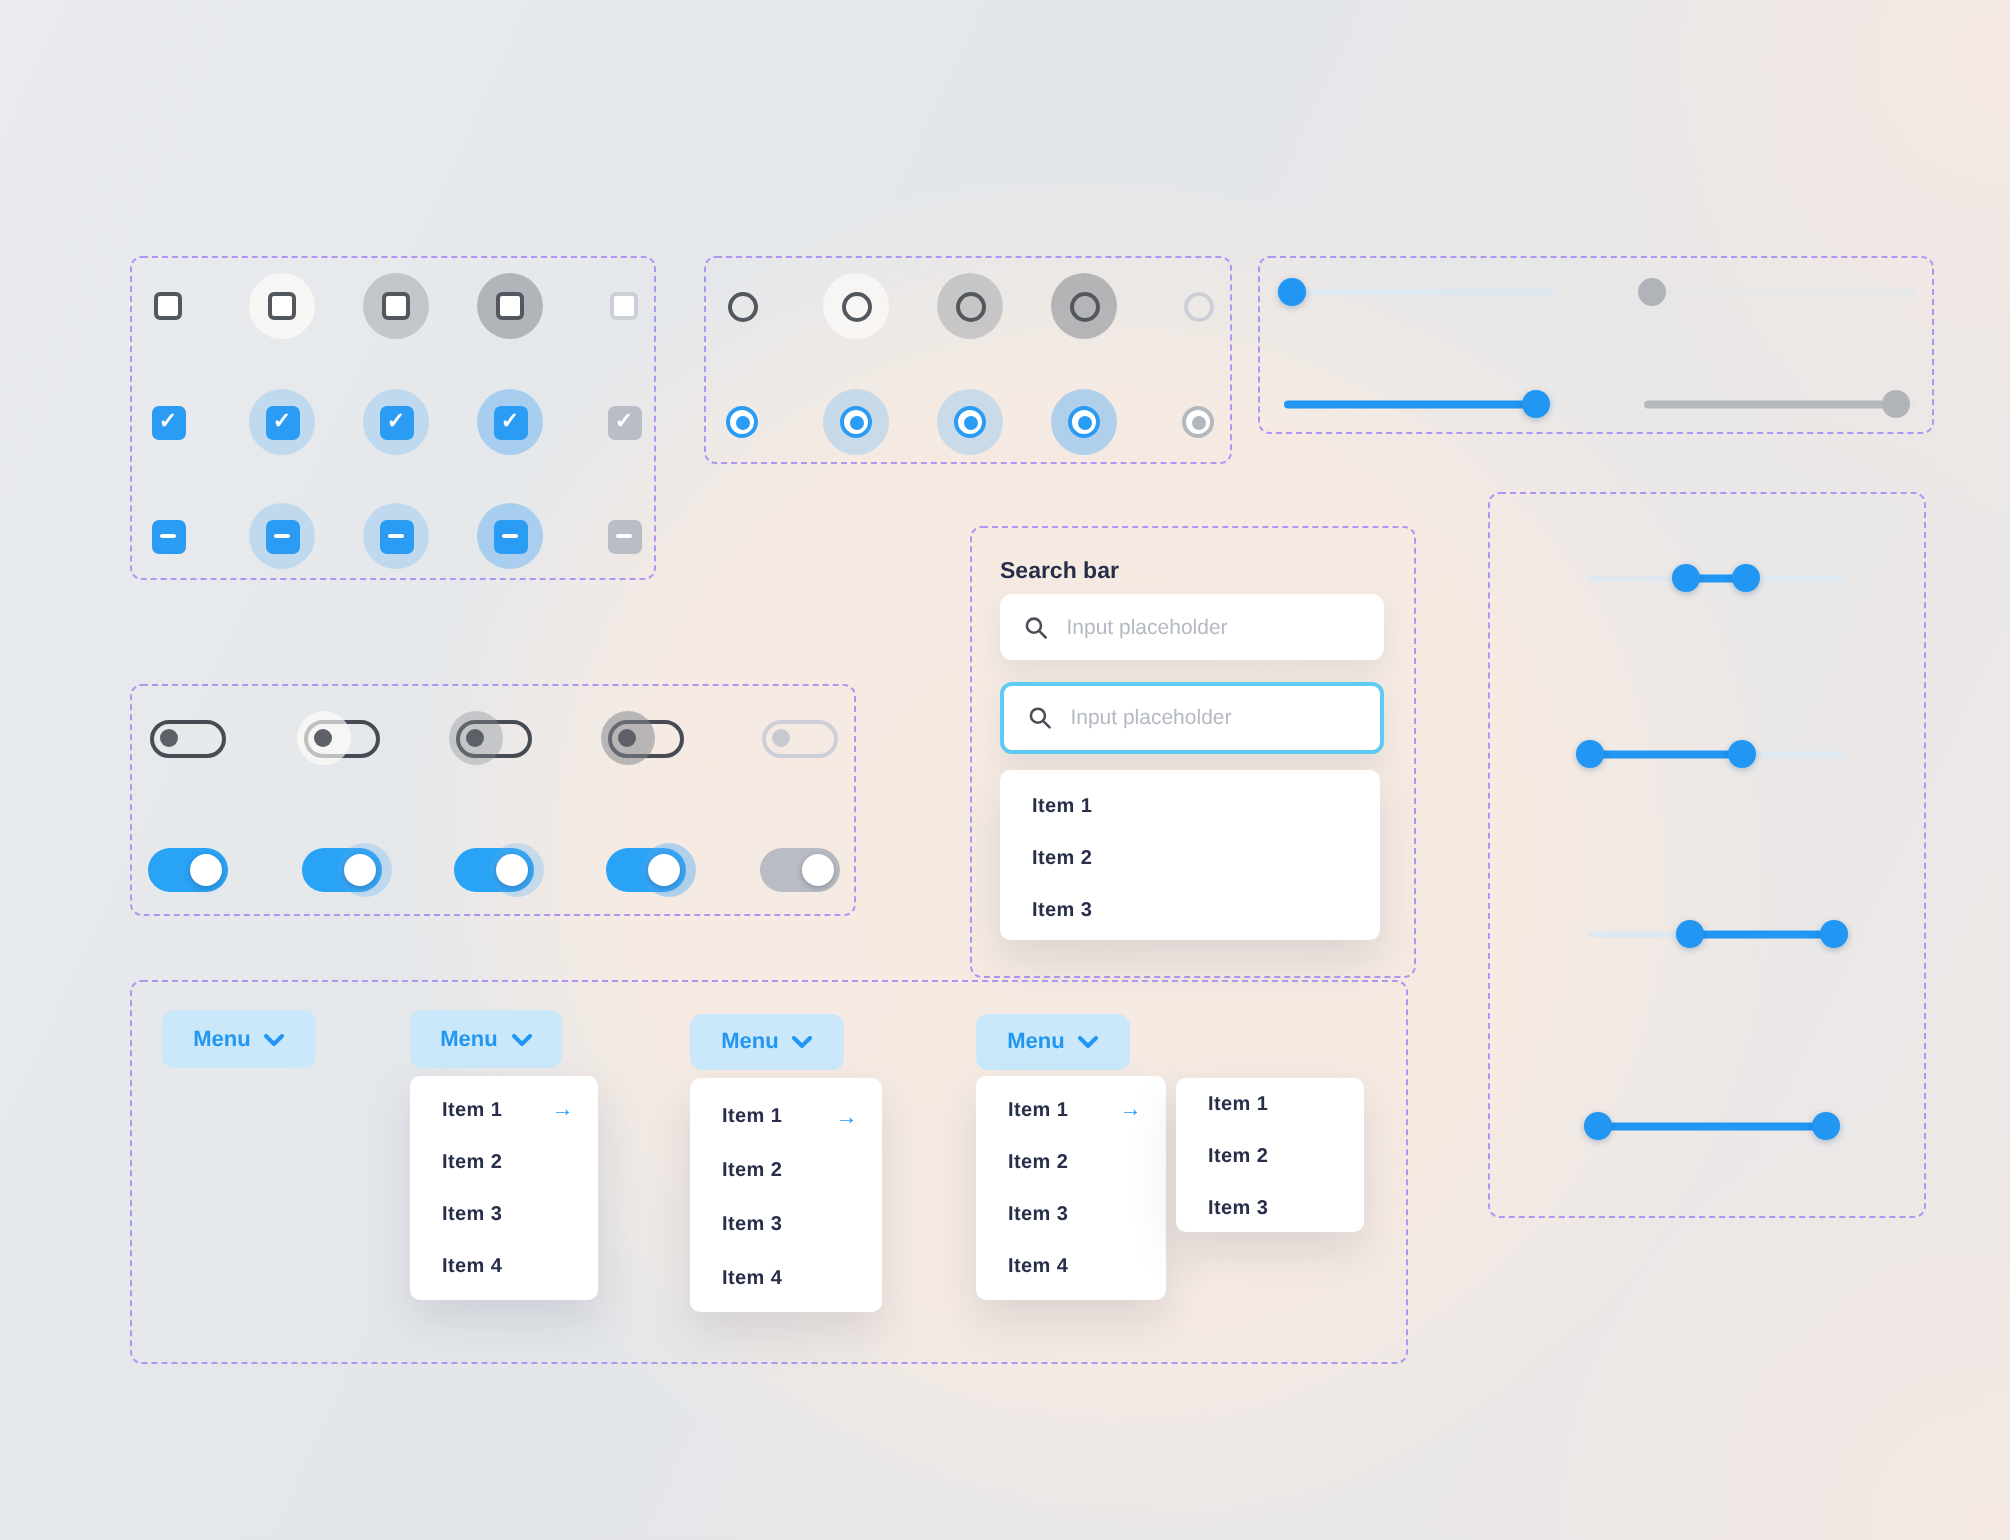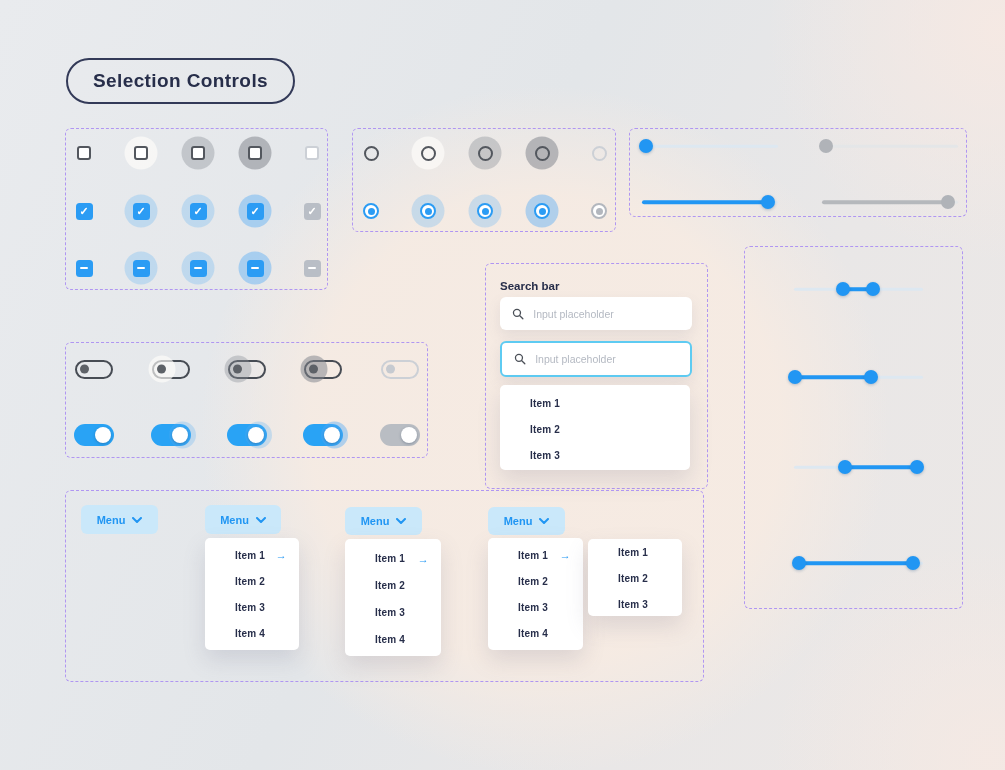--- a/index.html
+++ b/index.html
@@ -88,44 +88,41 @@
   .search-input{ position:absolute; left:14px; width:192px; background:#fff; border-radius:6px;
        display:flex; align-items:center; gap:9px; padding:0 12px;
        box-shadow:0 6px 14px rgba(110,110,135,.12); }
   .si-1{ top:33px; height:33px; }
   .si-2{ top:77px; height:36px; border:2px solid #5ecbf2; }
   .search-input input{ border:none; outline:none; background:transparent; width:100%;
        font-size:10.5px; color:#3c4250; font-family:"Liberation Sans",sans-serif; }
   .search-input input::placeholder{ color:#b4b9c2; }
   .dd-card{ background:#fff; border-radius:5px; box-shadow:0 10px 22px rgba(105,105,135,.18); }
   .sp-list{ position:absolute; left:14px; top:121px; width:190px; height:85px; padding-top:5px; }
-  .dd-item{ position:relative; height:26px; display:flex; align-items:center; padding:0 30px;
+  .dd-item{ position:relative; height:26px; display:flex; align-items:center; padding:0 16px;
        font-size:10px; font-weight:bold; color:#272e4a; letter-spacing:.2px; }
   .dd-item .arrow{ position:absolute; right:12px; color:#2196f3; font-weight:bold; font-size:11px; }
 
   
   .menu-btn{ position:absolute; background:#cae8fa; border-radius:6px; border:none; cursor:pointer;
        display:flex; align-items:center; justify-content:center; gap:7px;
        font-family:"Liberation Sans",sans-serif; font-size:11px; font-weight:bold; color:#2196f3; }
   .menu-btn svg{ display:block; }
   .menu-dd{ position:absolute; }
   .mdd-2{ left:139px; top:47px; width:94px; height:112px; padding-top:4px; }
   .mdd-3{ left:279px; top:48px; width:96px; height:117px; padding-top:6px; }
   .mdd-3 .dd-item{ height:27px; }
   .mdd-4{ left:422px; top:47px; width:95px; height:112px; padding-top:4px; }
   .mdd-sub{ left:522px; top:48px; width:94px; height:77px; padding-top:0; }
 </style>
 </head>
 <body>
 
 <div class="canvas">
 
-  <div class="title-pill">
-    <span>Selection Controls</span>
-  </div>
 
   <section class="box cb-box">
     <div class="cell" style="left:18px;top:24px">
         <span class="cb"></span>
       </div>
     <div class="cell" style="left:75px;top:24px">
         <span class="halo white"></span>
         <span class="cb"></span>
       </div>
     <div class="cell" style="left:132px;top:24px">

